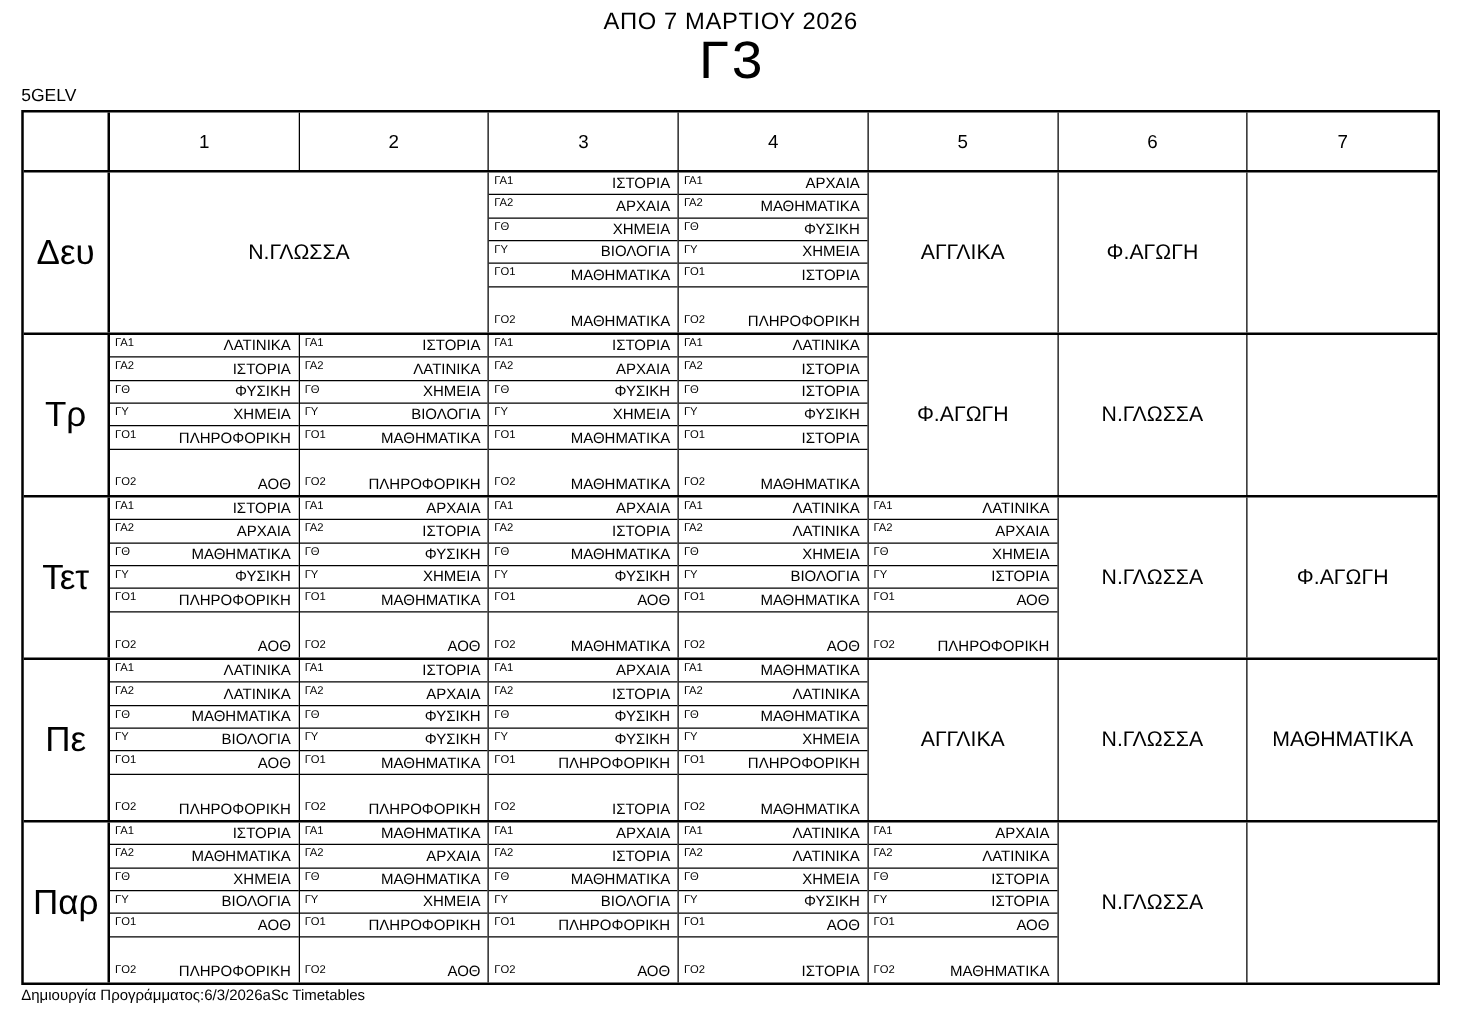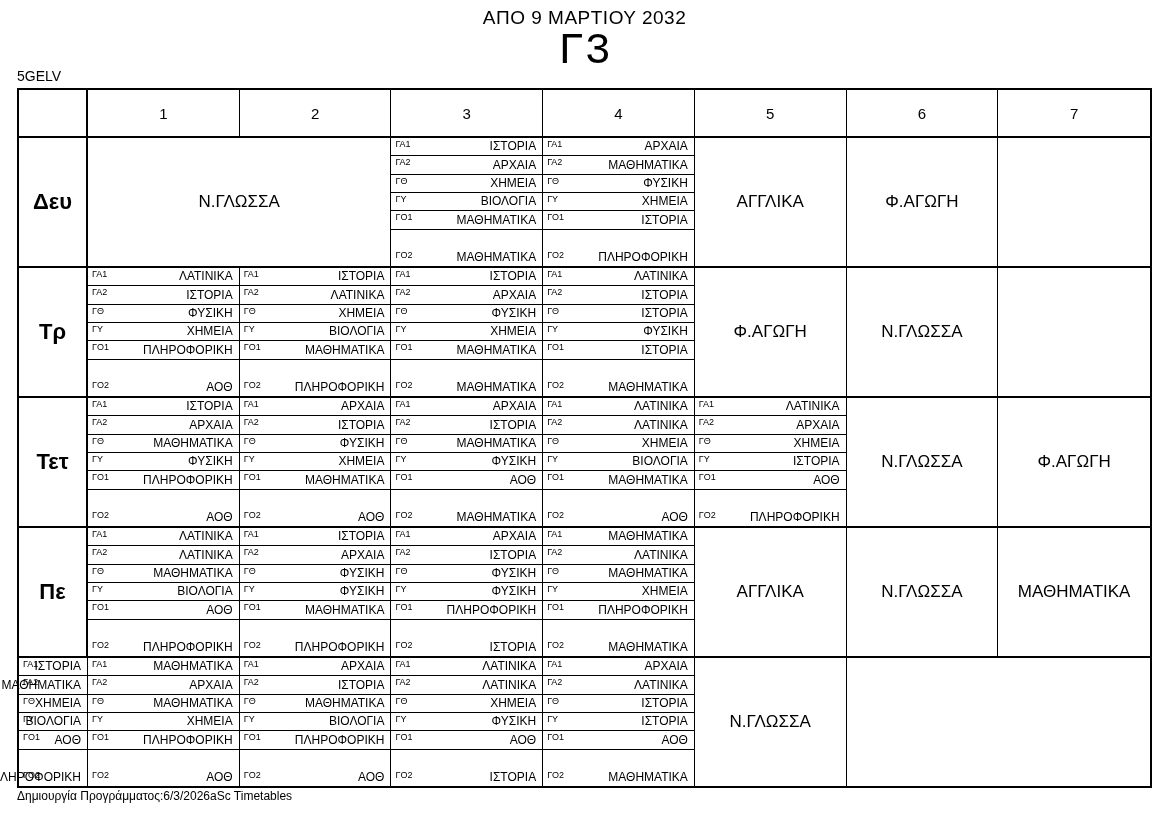--- a/index.html
+++ b/index.html
@@ -36,22 +36,21 @@
   .hrow { height:48px; border-bottom:2px solid #000; flex:0 0 auto; }
   .drow { flex:1 1 0; border-bottom:2px solid #000; min-height:0; }
   .drow:last-child { border-bottom:none; }
   .hrow > div, .drow > div { border-right:1px solid #000; min-width:0; }
   .hrow > div:last-child, .drow > div:last-child { border-right:none; }
   .hcell { display:flex; align-items:center; justify-content:center; font-size:15px; }
   .corner { border-right-width:2px !important; }
   .dlabel {
     border-right-width:2px !important;
     display:flex; align-items:center; justify-content:center;
-    font-size:22px;
-    font-weight:bold;
+    font-size:28px;
   }
   .ccell { display:flex; align-items:center; justify-content:center; }
   .ccell .subject { font-size:17px; white-space:nowrap; }
   .span2 { grid-column:span 2; }
   .groups { flex-direction:column; align-items:stretch; justify-content:stretch; }
   .grow {
     flex:1 1 0; position:relative; min-height:0;
     border-bottom:1px solid #000;
     display:flex; align-items:flex-end; justify-content:flex-end;
     padding:0 6px 2px 0;
@@ -61,21 +60,21 @@
   .gsubject { font-size:12px; white-space:nowrap; }
   .footer {
     position:absolute; top:789px; left:17px; width:1135px;
     display:flex; 
     font-size:12px;
   }
 </style>
 </head>
 <body>
 
-<div class="date-title">ΑΠΟ 9 ΜΑΡΤΙΟΥ 2032</div>
+<div class="date-title">ΑΠΟ 7 ΜΑΡΤΙΟΥ 2026</div>
 <div class="class-title">Γ3</div>
 <div class="school-code">5GELV</div>
 
 <div class="tt">
   <div class="hrow">
       <div class="hcell corner"></div>
       <div class="hcell">1</div>
       <div class="hcell">2</div>
       <div class="hcell">3</div>
       <div class="hcell">4</div>
@@ -512,20 +511,21 @@
         <span class="subject">ΑΓΓΛΙΚΑ</span>
       </div>
       <div class="ccell">
         <span class="subject">Ν.ΓΛΩΣΣΑ</span>
       </div>
       <div class="ccell">
         <span class="subject">ΜΑΘΗΜΑΤΙΚΑ</span>
       </div>
     </div>
     <div class="drow">
+      <div class="dlabel">Παρ</div>
       <div class="ccell groups">
         <div class="grow">
           <span class="glabel">ΓΑ1</span>
           <span class="gsubject">ΙΣΤΟΡΙΑ</span>
         </div>
         <div class="grow">
           <span class="glabel">ΓΑ2</span>
           <span class="gsubject">ΜΑΘΗΜΑΤΙΚΑ</span>
         </div>
         <div class="grow">

